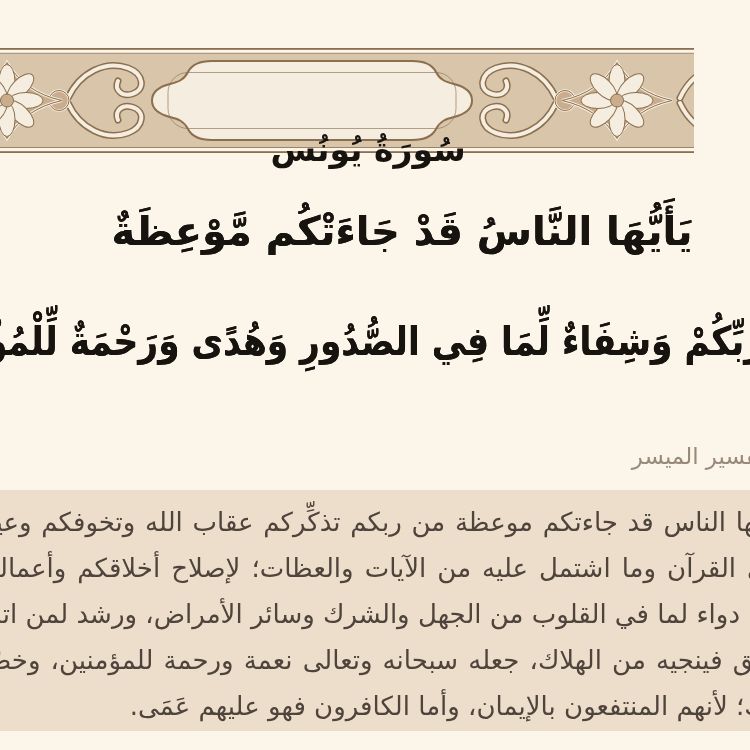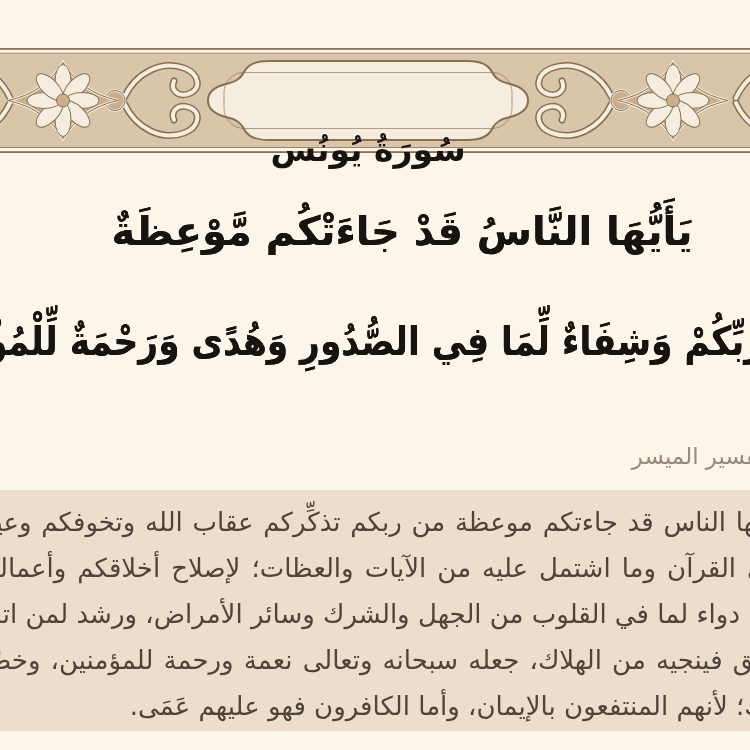--- a/index.html
+++ b/index.html
@@ -6,21 +6,21 @@
   body{
     width:750px;height:750px;
     font-family:"DejaVu Sans",sans-serif;
     background:#fbf5ea;
   }
   .canvas{
     position:relative;width:750px;height:750px;
     overflow:hidden;background:#fbf5ea;
   }
   
-  .band-wrap{position:absolute;top:48px;left:0;width:750px;height:105px;}
+  .band-wrap{position:absolute;top:48px;left:0;width:694px;height:105px;}
   .surah-title{
     position:absolute;top:62px;left:208px;width:320px;height:78px;
     display:flex;align-items:center;justify-content:center;
     font-size:33px;font-weight:bold;color:#17130e;
     direction:rtl;white-space:nowrap;
   }
   
   .verse-line{
     position:absolute;direction:rtl;white-space:nowrap;
     color:#17130e;font-size:40px;font-weight:bold;

